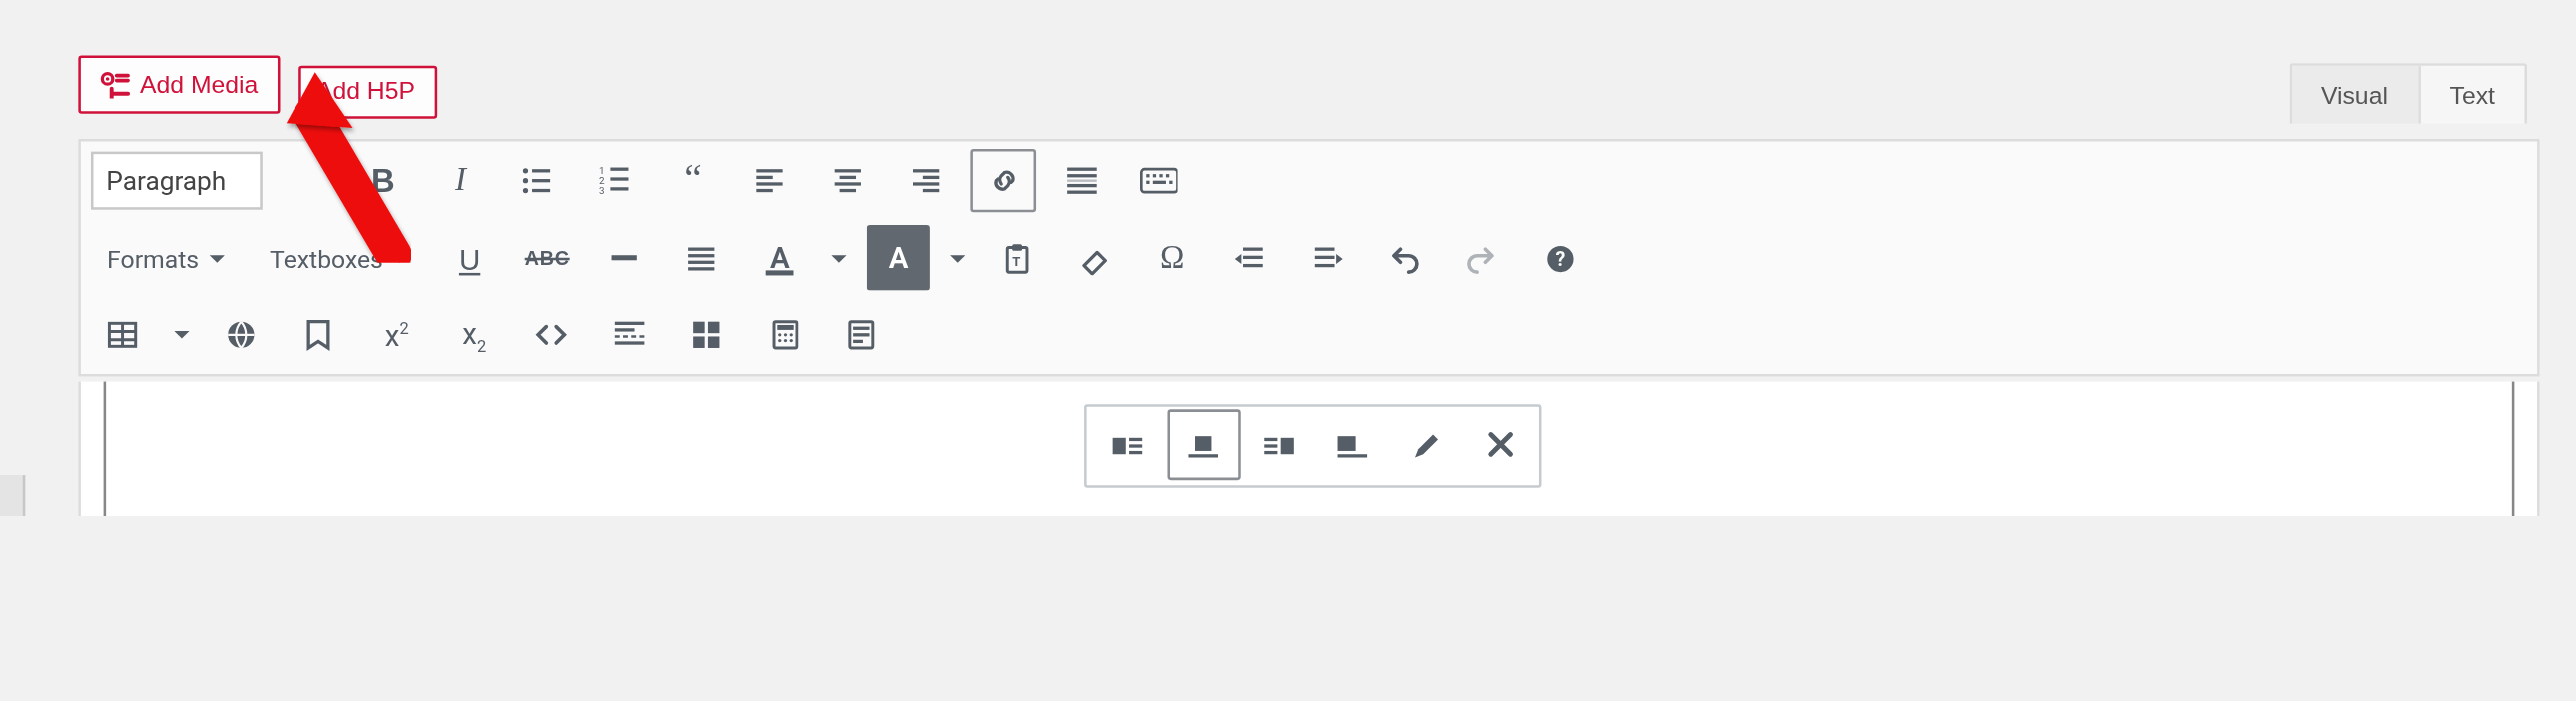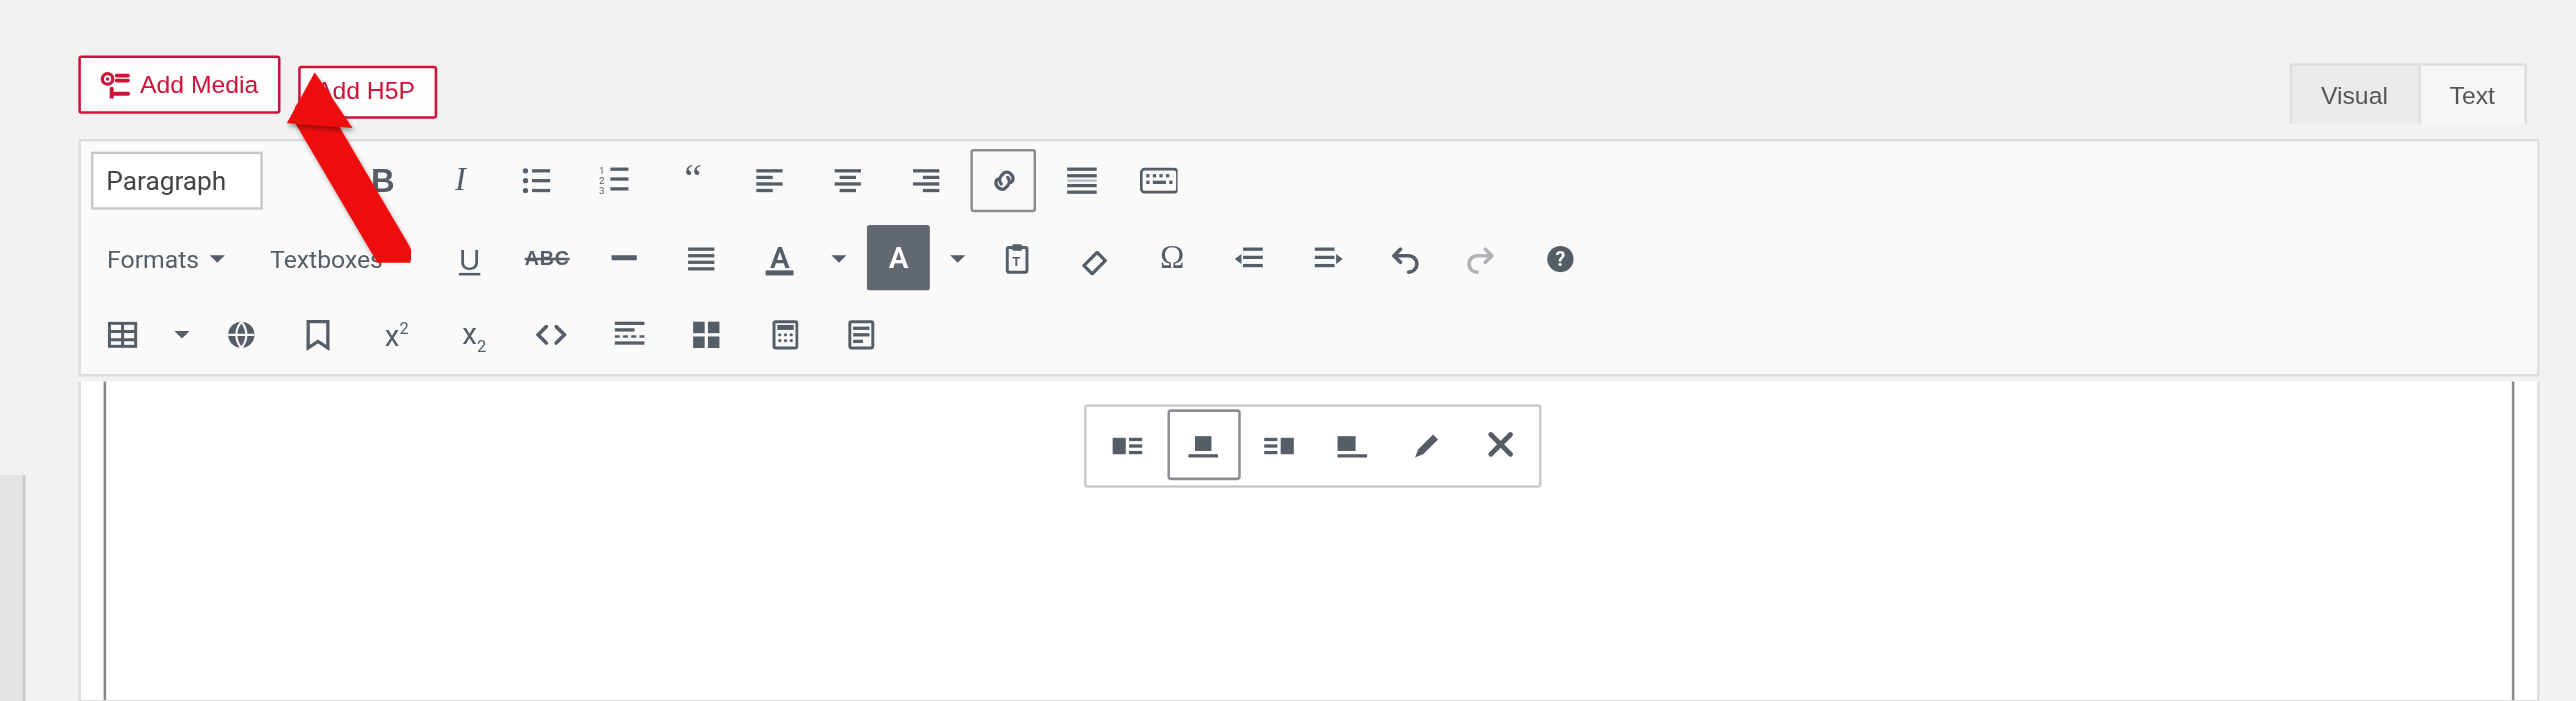--- a/index.html
+++ b/index.html
@@ -6,21 +6,21 @@
     margin: 0;
     padding: 0;
     background: #f1f1f1;
     font-family: -apple-system, BlinkMacSystemFont, "Segoe UI", Roboto, Helvetica, Arial, sans-serif;
     color: #23282d;
     width: 2576px;
   }
   .outer {
     position: relative;
     width: 2576px;
-    height: 701px;
+    height: 516px;
     background: #f1f1f1;
   }
   .scale {
     position: absolute;
     left: 0; top: 0;
     width: 1020px;
     height: 278px;
     transform-origin: 0 0;
     
     transform: scale(2.527);

